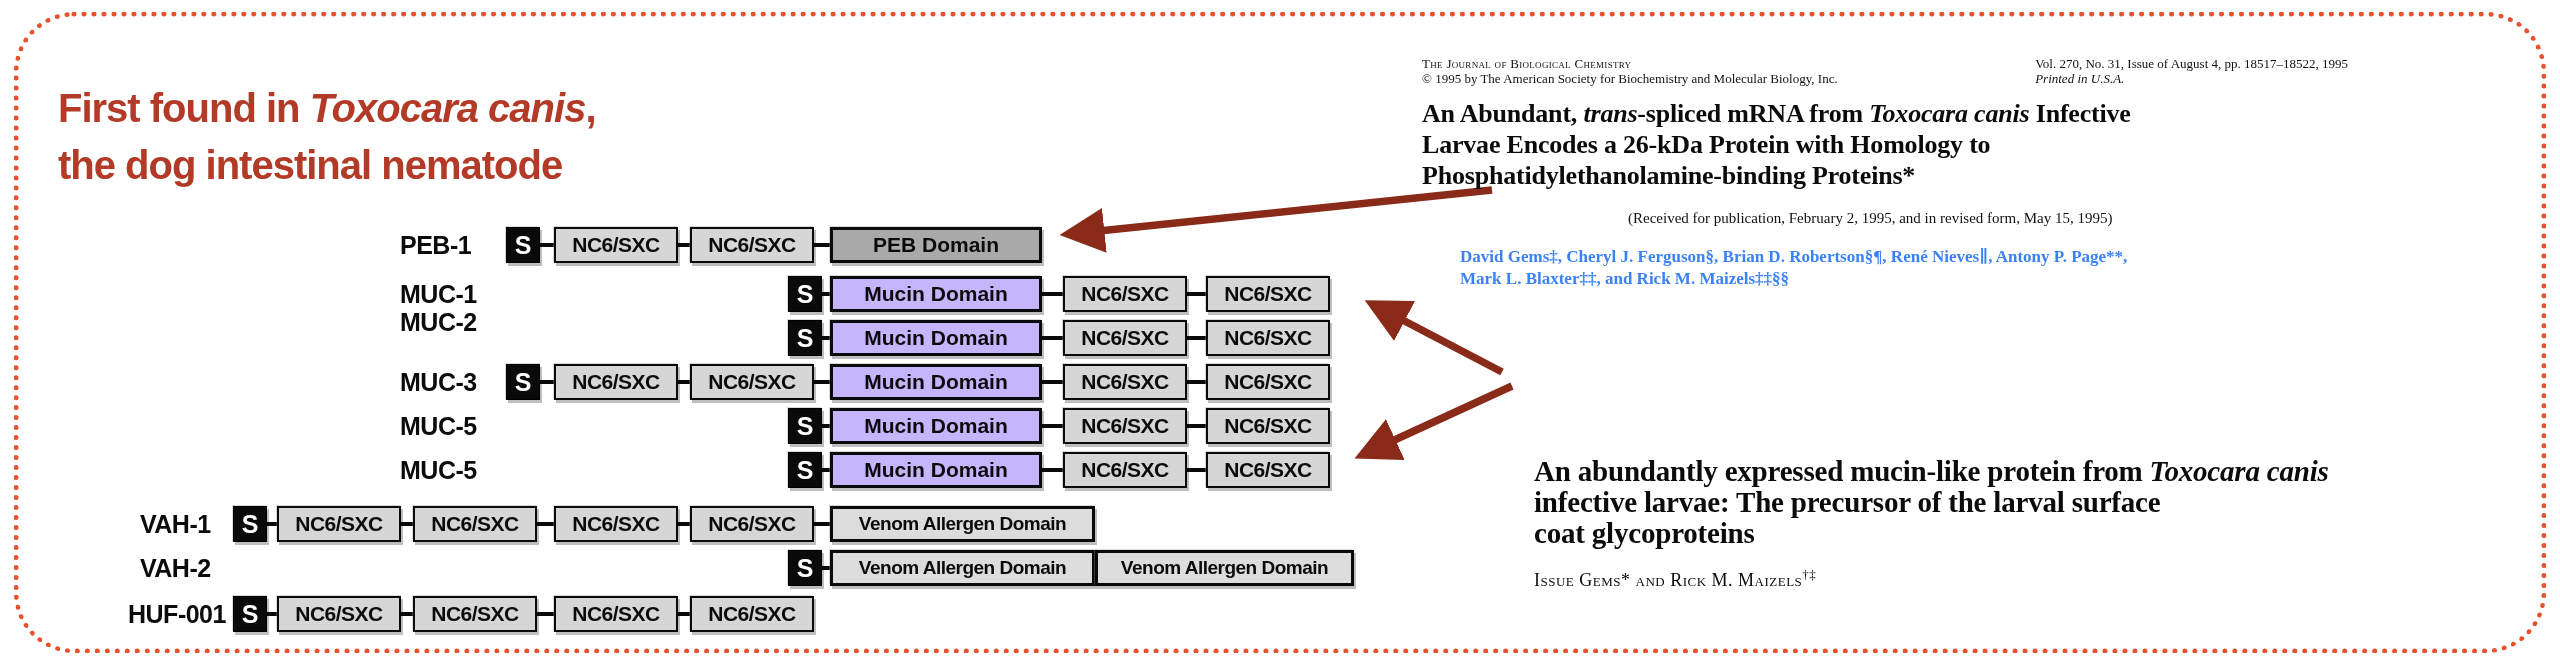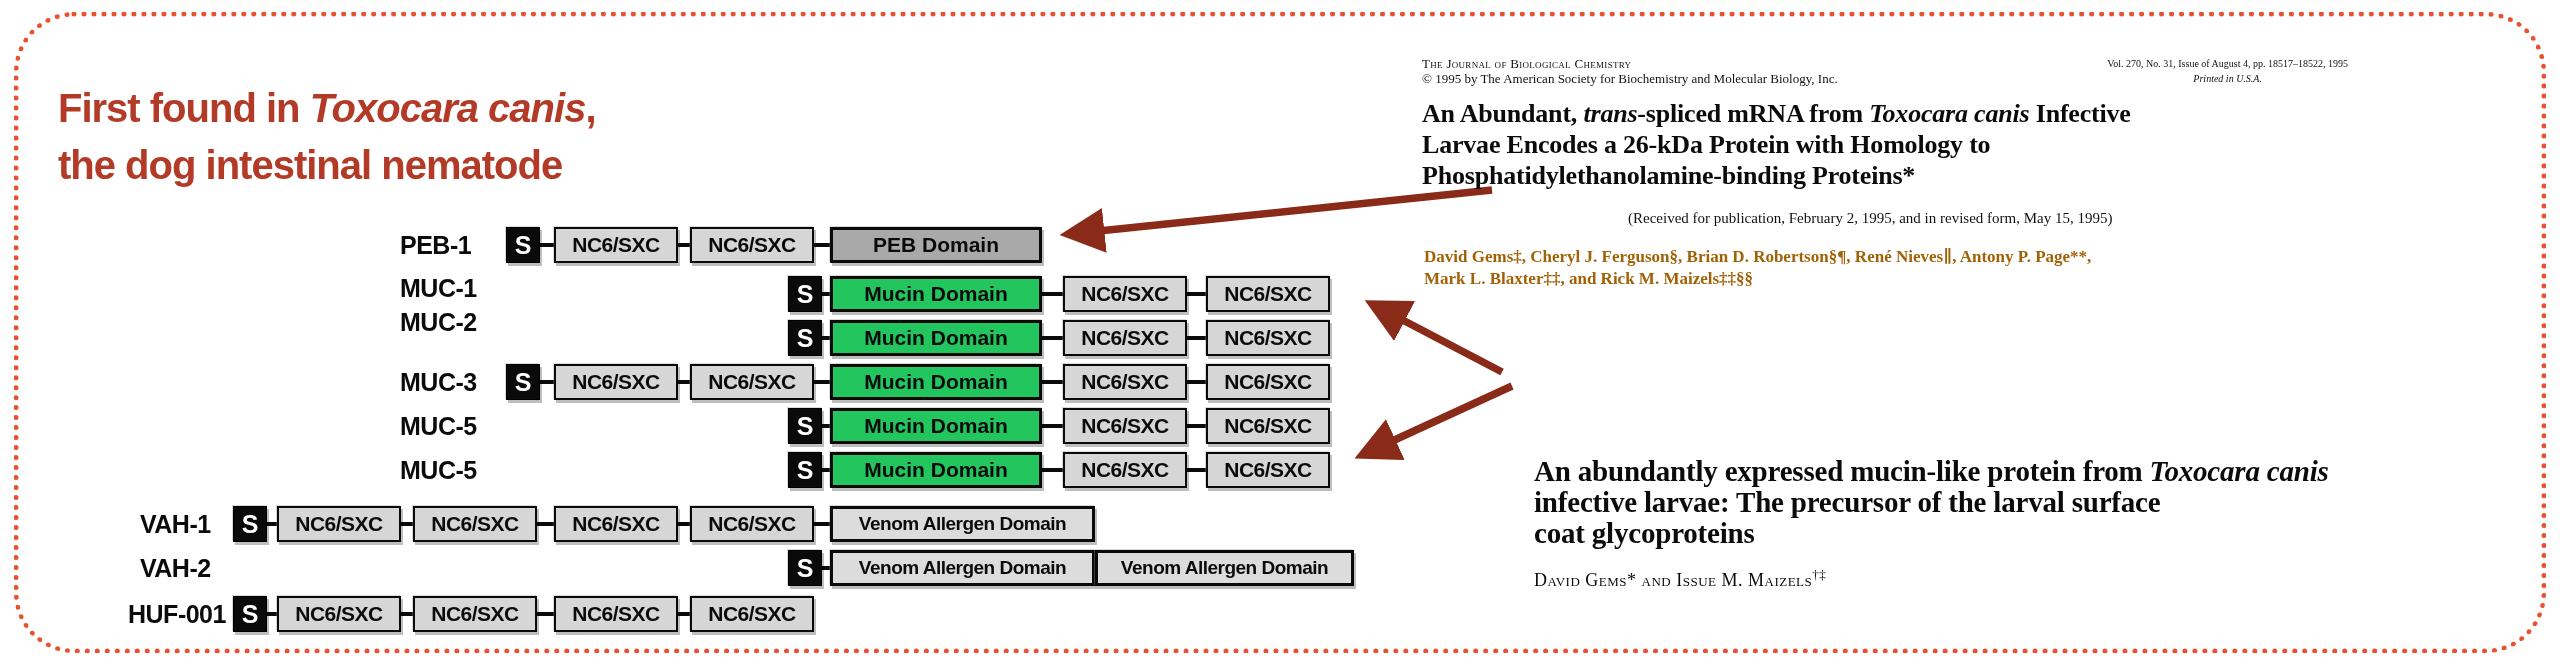--- a/index.html
+++ b/index.html
@@ -13,40 +13,40 @@
            font-size:40px;line-height:57px;letter-spacing:-1px;}
   .heading .it{font-style:italic;}
 
   
   .row-label{position:absolute;font-weight:bold;font-size:25px;color:#0b0b0b;letter-spacing:-0.5px;}
   .dbox{position:absolute;height:36px;box-sizing:border-box;display:flex;align-items:center;
         justify-content:center;font-weight:bold;color:#0b0b0b;
         box-shadow:2px 3px 0 rgba(110,110,110,0.45), -1px -1px 0 rgba(150,150,150,0.35);}
   .box-s{background:#0a0a0a;color:#ffffff;font-size:25px;border:1px solid #000;}
   .box-nc6{background:#d6d6d6;border:2px solid #0a0a0a;font-size:21px;letter-spacing:-0.5px;}
-  .box-mucin{background:#22c55e;border:3px solid #0a0a0a;font-size:21px;}
+  .box-mucin{background:#c4b5fd;border:3px solid #0a0a0a;font-size:21px;}
   .box-peb{background:#a9a9a9;border:3px solid #0a0a0a;font-size:21px;}
   .box-venom{background:#dcdcdc;border:3px solid #0a0a0a;font-size:19px;letter-spacing:-0.5px;}
   .connector{position:absolute;height:4px;background:#0a0a0a;}
 
   .arrows{position:absolute;left:0;top:0;width:2560px;height:667px;pointer-events:none;}
 
   
   .serif{font-family:"Liberation Serif","DejaVu Serif",serif;}
   .jbc-masthead{position:absolute;left:1422px;top:56px;width:926px;display:flex;
                 justify-content:space-between;color:#111;}
   .mast-left{font-size:13px;line-height:15px;}
   .mast-left .jname{font-variant:small-caps;letter-spacing:0.3px;}
-  .mast-right{font-size:10px;line-height:15px;text-align:center;}
+  .mast-right{font-size:13px;line-height:15px;text-align:left;}
   .jbc-title{position:absolute;left:1422px;top:98px;width:960px;font-size:26px;
              font-weight:bold;line-height:31px;color:#0b0b0b;letter-spacing:-0.2px;}
   .jbc-title .it{font-style:italic;}
   .received{position:absolute;left:1628px;top:210px;font-size:15px;color:#111;}
-  .jbc-authors{position:absolute;left:1424px;top:246px;font-size:17px;font-weight:bold;
-               line-height:22px;color:#a16207;}
+  .jbc-authors{position:absolute;left:1460px;top:246px;font-size:17px;font-weight:bold;
+               line-height:22px;color:#3b82f6;}
 
   
   .pnas-cite{position:absolute;left:1526px;top:365px;font-size:16px;line-height:16.5px;color:#111;}
   .pnas-cite .it{font-style:italic;}
   .pnas-title{position:absolute;left:1534px;top:456px;width:1000px;font-size:29px;
               font-weight:bold;line-height:31px;color:#0b0b0b;letter-spacing:-0.2px;}
   .pnas-title .it{font-style:italic;}
   .pnas-authors{position:absolute;left:1534px;top:567px;font-size:18px;color:#0b0b0b;
                 font-variant:small-caps;letter-spacing:0.5px;}
   .sup{font-size:13px;vertical-align:super;}
@@ -65,21 +65,21 @@
 
   <div id="diagram">
       <div class="row-label" style="left: 400px; top: 231px;">PEB-1</div>
       <div class="dbox box-s" style="left: 506px; top: 227px; width: 34px;">S</div>
       <div class="connector" style="left: 540px; width: 14px; top: 243px;"></div>
       <div class="dbox box-nc6" style="left: 554px; top: 227px; width: 124px;">NC6/SXC</div>
       <div class="connector" style="left: 678px; width: 12px; top: 243px;"></div>
       <div class="dbox box-nc6" style="left: 690px; top: 227px; width: 124px;">NC6/SXC</div>
       <div class="connector" style="left: 814px; width: 16px; top: 243px;"></div>
       <div class="dbox box-peb" style="left: 830px; top: 227px; width: 212px;">PEB Domain</div>
-      <div class="row-label" style="left: 400px; top: 274px;">MUC-1</div>
+      <div class="row-label" style="left: 400px; top: 280px;">MUC-1</div>
       <div class="dbox box-s" style="left: 788px; top: 276px; width: 34px;">S</div>
       <div class="connector" style="left: 822px; width: 8px; top: 292px;"></div>
       <div class="dbox box-mucin" style="left: 830px; top: 276px; width: 212px;">Mucin Domain</div>
       <div class="connector" style="left: 1042px; width: 21px; top: 292px;"></div>
       <div class="dbox box-nc6" style="left: 1063px; top: 276px; width: 124px;">NC6/SXC</div>
       <div class="connector" style="left: 1187px; width: 19px; top: 292px;"></div>
       <div class="dbox box-nc6" style="left: 1206px; top: 276px; width: 124px;">NC6/SXC</div>
       <div class="row-label" style="left: 400px; top: 308px;">MUC-2</div>
       <div class="dbox box-s" style="left: 788px; top: 320px; width: 34px;">S</div>
       <div class="connector" style="left: 822px; width: 8px; top: 336px;"></div>
@@ -180,15 +180,15 @@
     <div>Mark L. Blaxter‡‡, and Rick M. Maizels‡‡§§</div>
   </div>
 
 
   <div class="pnas-title serif">
     <div><span>An abundantly expressed mucin-like protein from </span><span class="it">Toxocara canis</span></div>
     <div>infective larvae: The precursor of the larval surface</div>
     <div>coat glycoproteins</div>
   </div>
 
-  <div class="pnas-authors serif"><span>David Gems* and Issue M. Maizels</span><span class="sup">†‡</span></div>
+  <div class="pnas-authors serif"><span>Issue Gems* and Rick M. Maizels</span><span class="sup">†‡</span></div>
 
 </div>
 
 </body></html>

